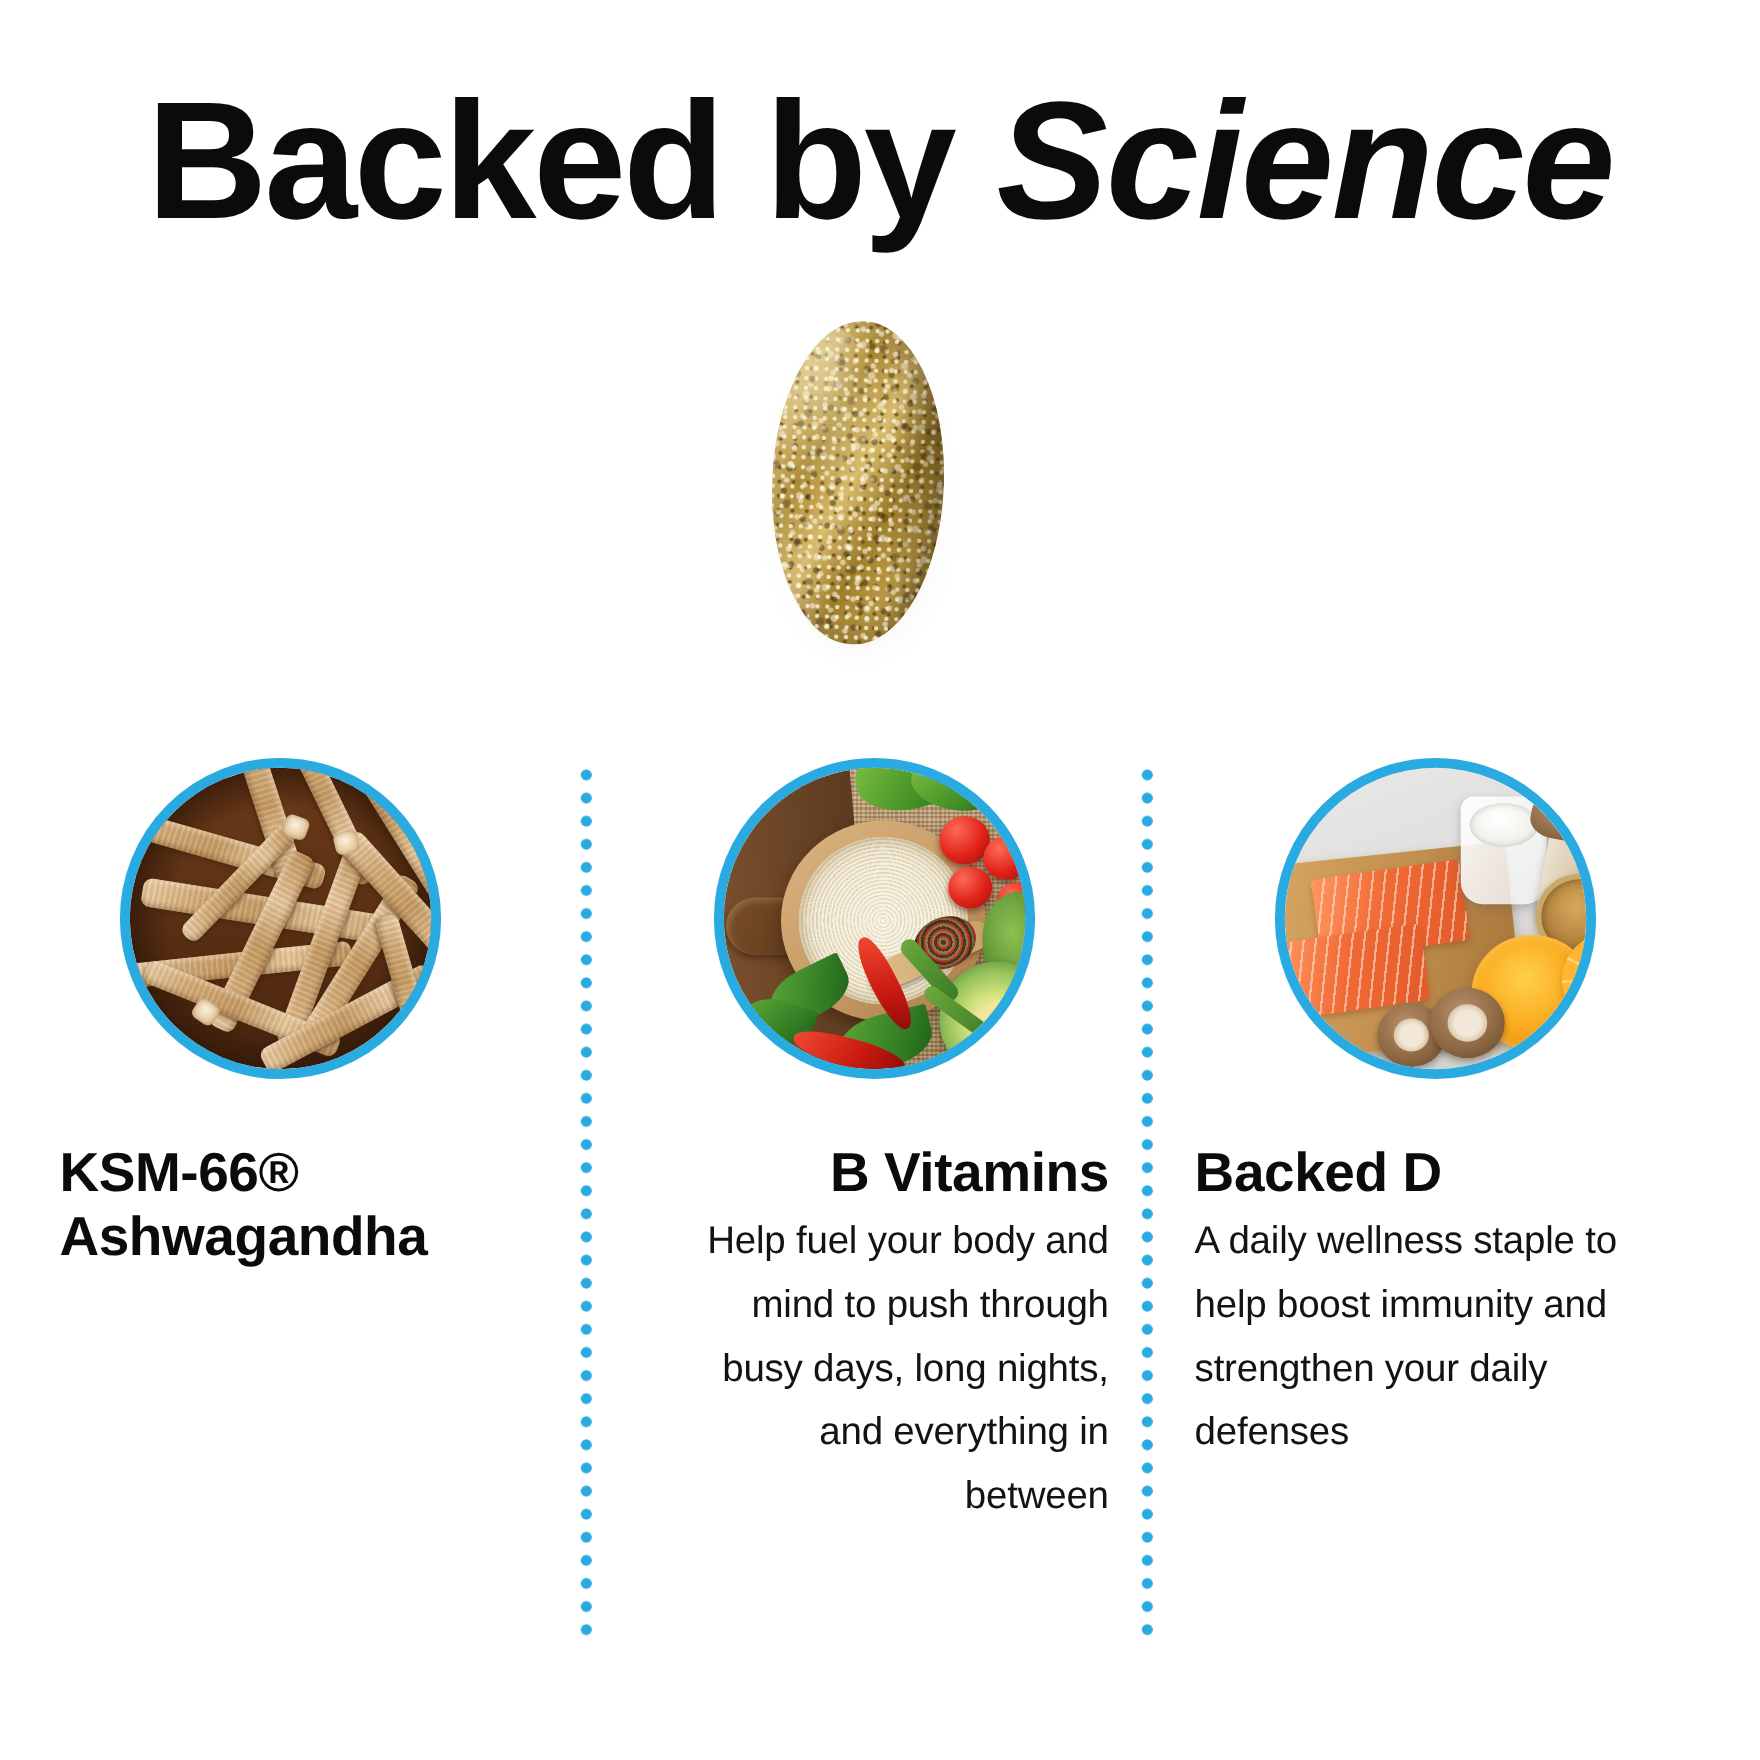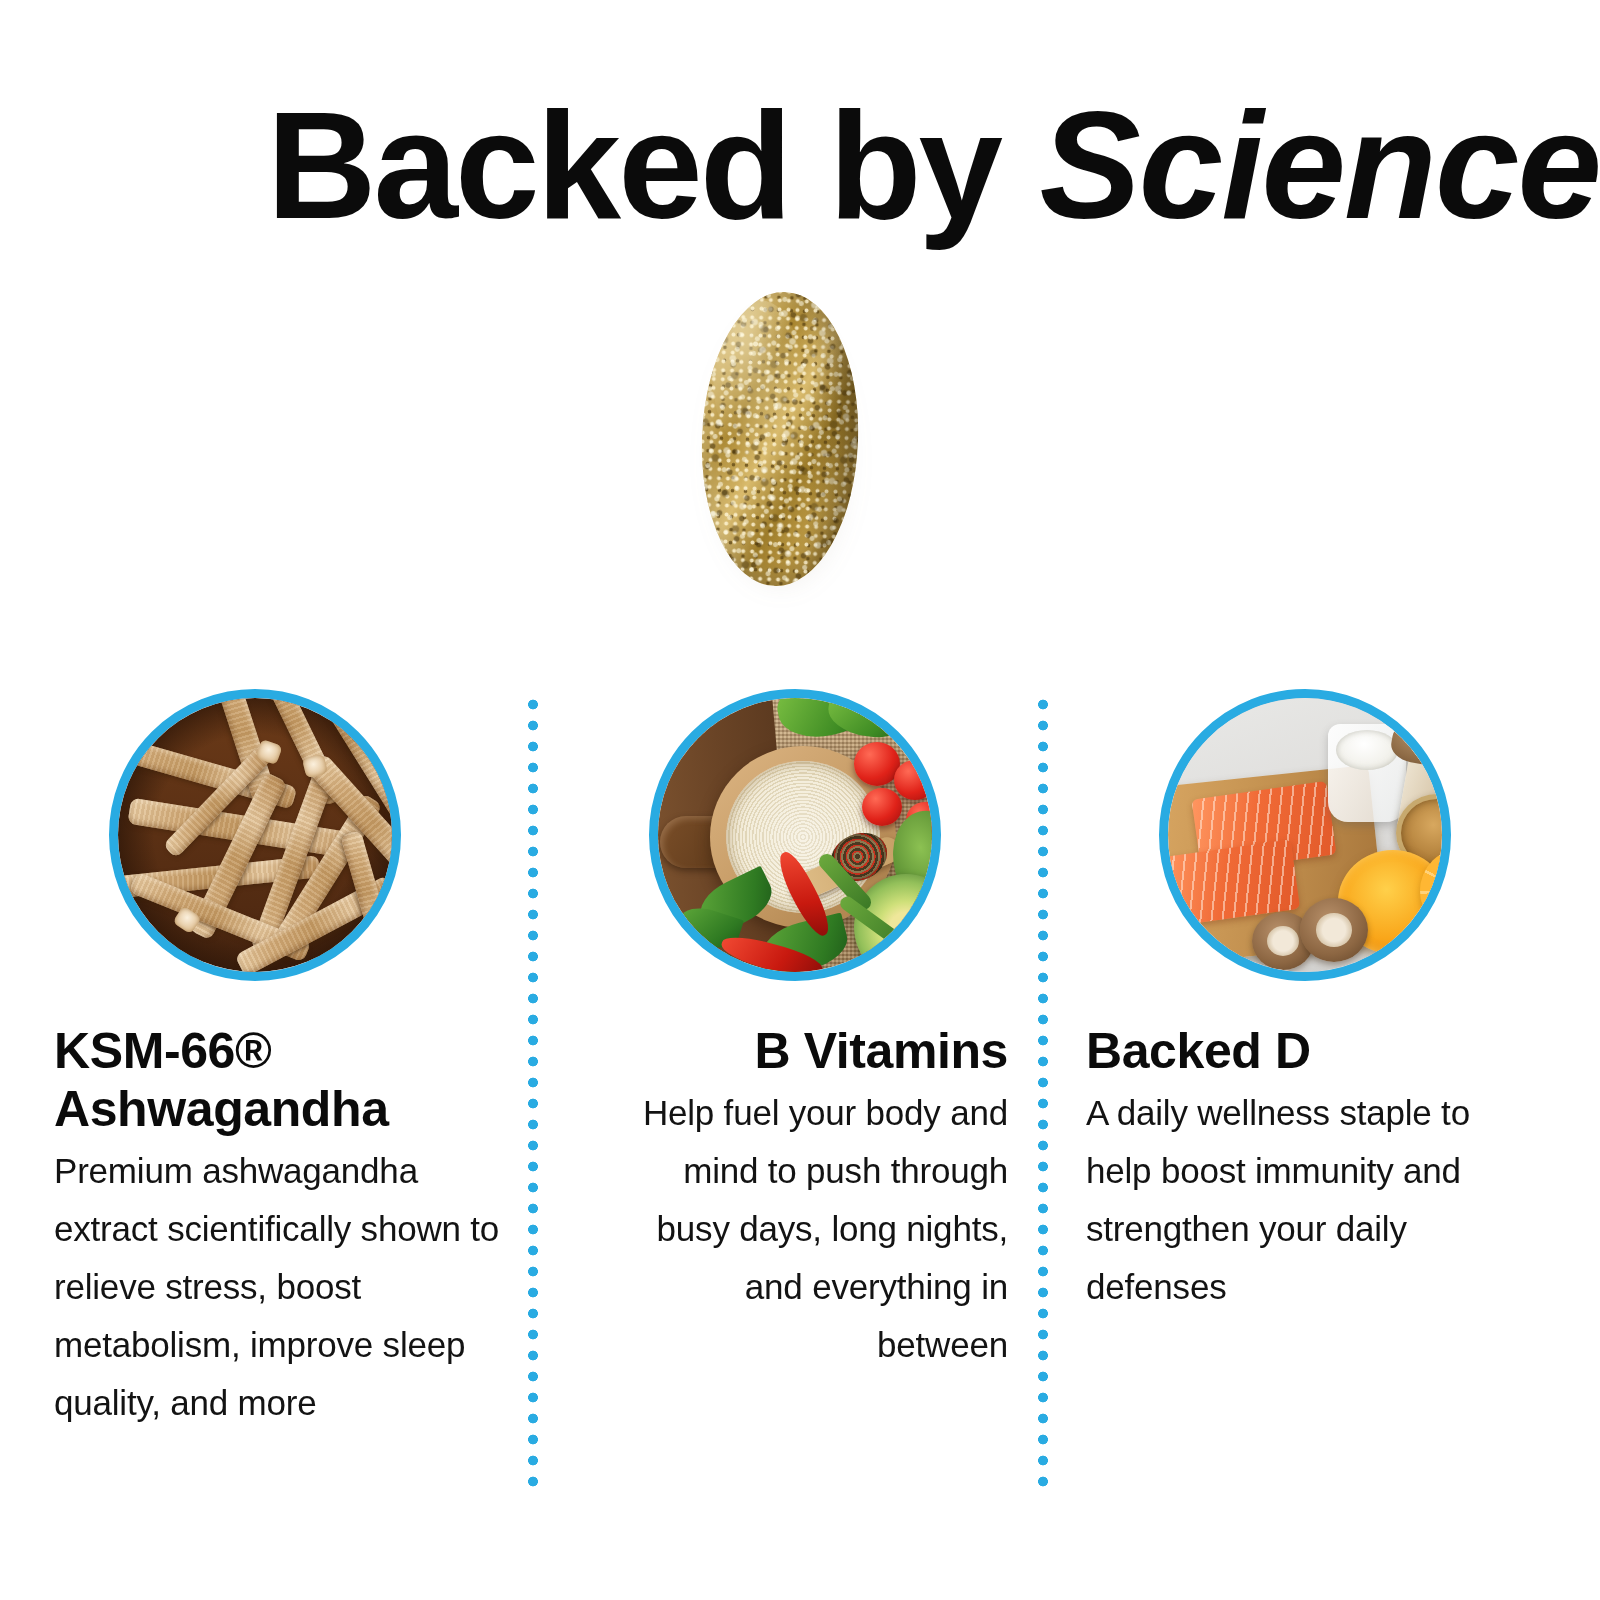--- a/index.html
+++ b/index.html
@@ -8,22 +8,22 @@
     background:#ffffff;
     font-family:"Liberation Sans", sans-serif;
     color:#111111;
     overflow:hidden;
     position:relative;
   }
 
   
   .title{
     position:absolute;
-    left:0;right:0;top:85px;
-    text-align:right;
+    left:0;right:0;top:66px;
+    text-align:center;
     font-size:152px;
     line-height:160px;
     font-weight:700;
     letter-spacing:-3px;
     white-space:nowrap;
     color:#0b0b0b;
   }
   .title .t-italic{
     font-style:italic;
     font-weight:700;
@@ -290,21 +290,21 @@
     background-repeat:repeat-y;
   }
 
   
   .col-text{position:absolute;}
   .col-head{
     font-size:50px;
     line-height:58px;
     font-weight:700;
     letter-spacing:-0.4px;
-    margin:0 0 4px 0;
+    margin:15px 0 4px 0;
     color:#0b0b0b;
   }
   .col-body{
     font-size:35px;
     line-height:58px;
     font-weight:400;
     letter-spacing:-0.2px;
     margin:0;
     color:#131313;
   }
@@ -347,21 +347,20 @@
       <div class="root" style="left:30px;top:94px;width:140px;height:19px;transform:rotate(-46deg);"></div>
       <div class="root" style="left:186px;top:186px;width:128px;height:21px;transform:rotate(74deg);"></div>
       <div class="root-end" style="left:140px;top:44px;transform:rotate(20deg);"></div>
       <div class="root-end" style="left:186px;top:58px;transform:rotate(-14deg);"></div>
       <div class="root-end" style="left:58px;top:212px;transform:rotate(34deg);"></div>
     </div>
   </div>
 
   <div class="col-text" style="left:54px;top:1022px;width:452px;">
     <p class="col-head">KSM-66® Ashwagandha</p>
-    <p class="col-body">Premium ashwagandha extract scientifically shown to relieve stress, boost metabolism, improve sleep quality, and more</p>
   </div>
 
   <div class="divider" style="left:528px;top:694px;height:800px;"></div>
 
   <div class="circle" style="left:649px;top:689px;">
     <div class="photo ph-food">
       <div class="burlap"></div>
       <div class="woodplank"></div>
       <div class="greenpep" style="left:120px;top:-18px;width:92px;height:56px;transform:rotate(-12deg);"></div>
       <div class="greenpep" style="left:170px;top:-6px;width:78px;height:44px;transform:rotate(8deg);"></div>

